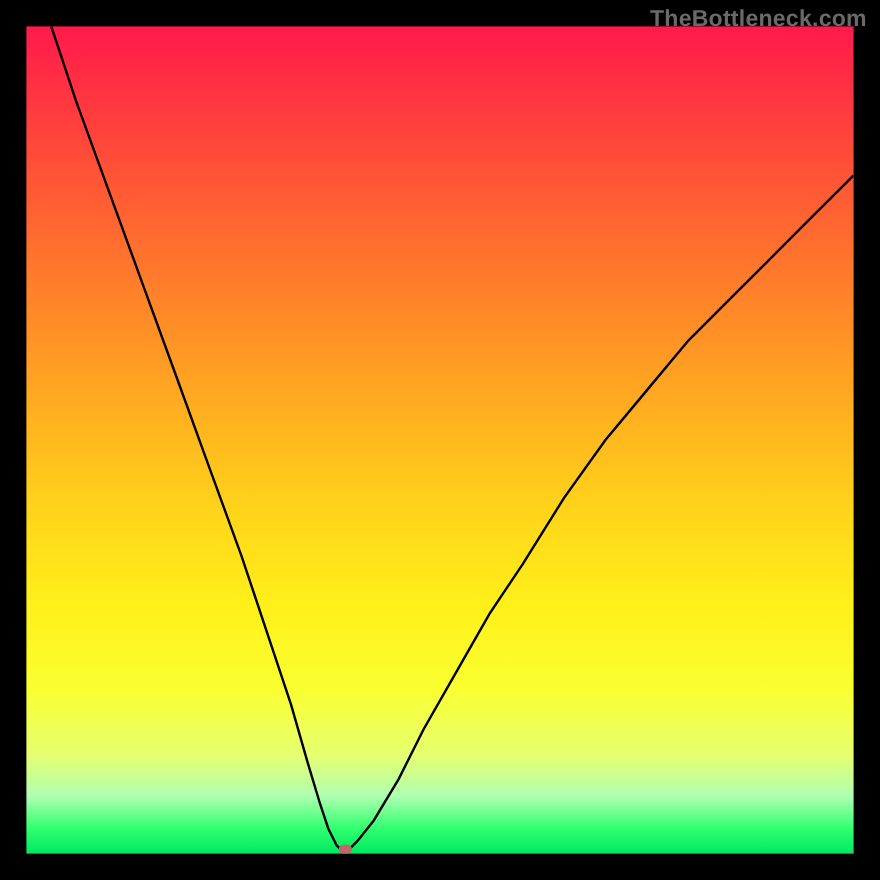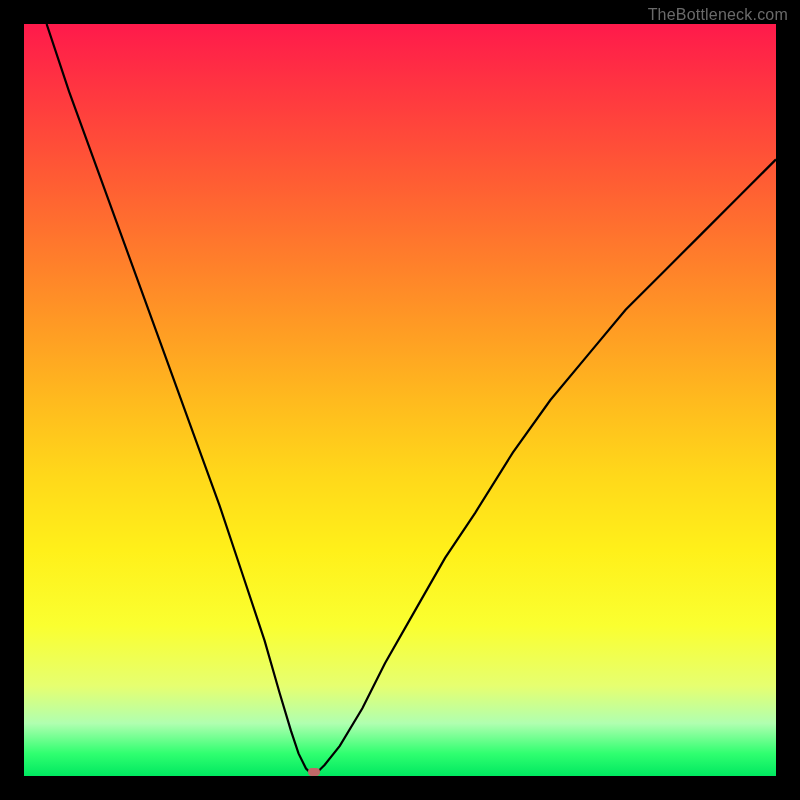--- a/index.html
+++ b/index.html
@@ -31,22 +31,22 @@
       #e6ff70 88%,
       #b0ffb0 93%,
       #30ff70 97%,
       #00e860 100%);
   }
 
   .watermark {
     position: absolute;
     top: 6px;
     right: 12px;
-    font-size: 16px;
-    font-weight: 400;
+    font-size: 21px;
+    font-weight: 700;
     color: #6a6a6a;
     letter-spacing: 0.2px;
     user-select: none;
   }
 
   svg.curve {
     position: absolute;
     inset: 0;
     width: 100%;
     height: 100%;

